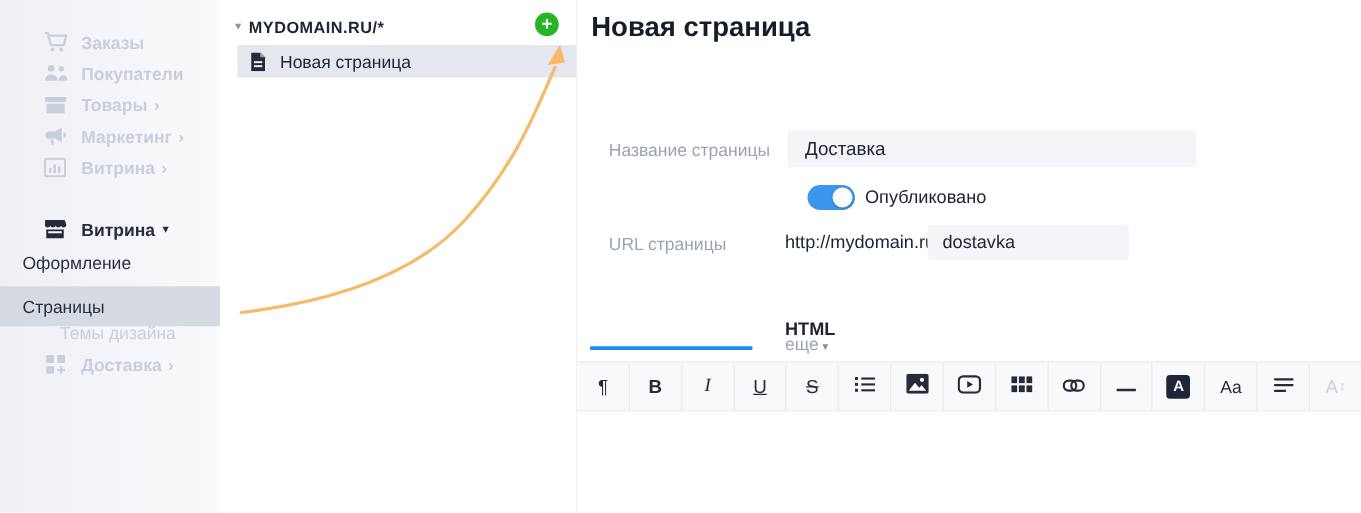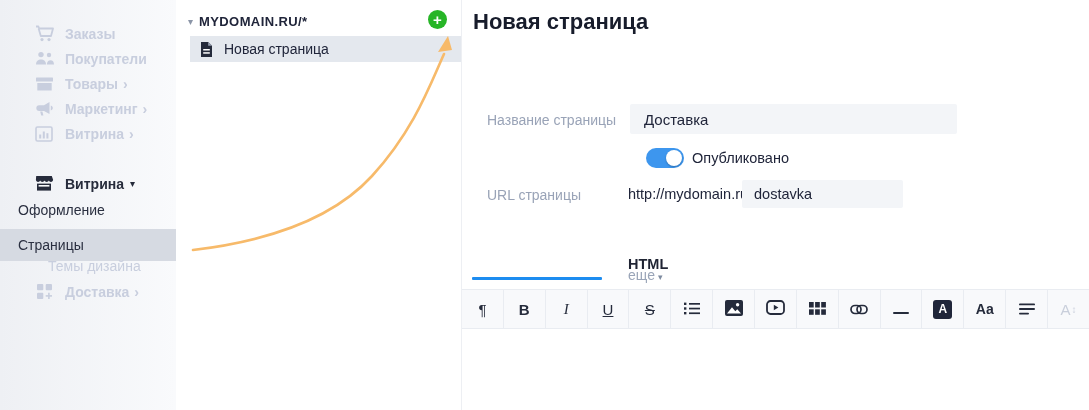--- a/index.html
+++ b/index.html
@@ -68,21 +68,21 @@
              border-top:1px solid #e9ecf1; border-bottom:1px solid #e9ecf1; display:flex; }
   .tb-btn { flex:1 1 0; display:flex; align-items:center; justify-content:center;
             border-right:1px solid #e9ecf1; cursor:pointer; font-size:15px; color:#252b3b; }
   .tb-btn:last-child { border-right:none; }
   .tb-bold { font-weight:700; }
   .tb-italic { font-style:italic; font-family:"Liberation Serif","DejaVu Serif",serif; }
   .tb-under { text-decoration:underline; }
   .tb-strike { text-decoration:line-through; }
   .tb-acolor { width:19px; height:19px; background:#20263a; color:#fff; border-radius:3px;
                display:flex; align-items:center; justify-content:center; font-size:12px; font-weight:700; }
-  .tb-aa { font-size:14px; font-weight:700; }
+  .tb-aa { font-size:14px; font-weight:400; }
   .tb-dis { color:#c9cfdb; font-weight:400; }
   .tb-dis .ud { font-size:10px; margin-left:1px; }
 </style>
 </head>
 <body>
 
 <div class="app">
 
   <aside class="sidebar">
 

